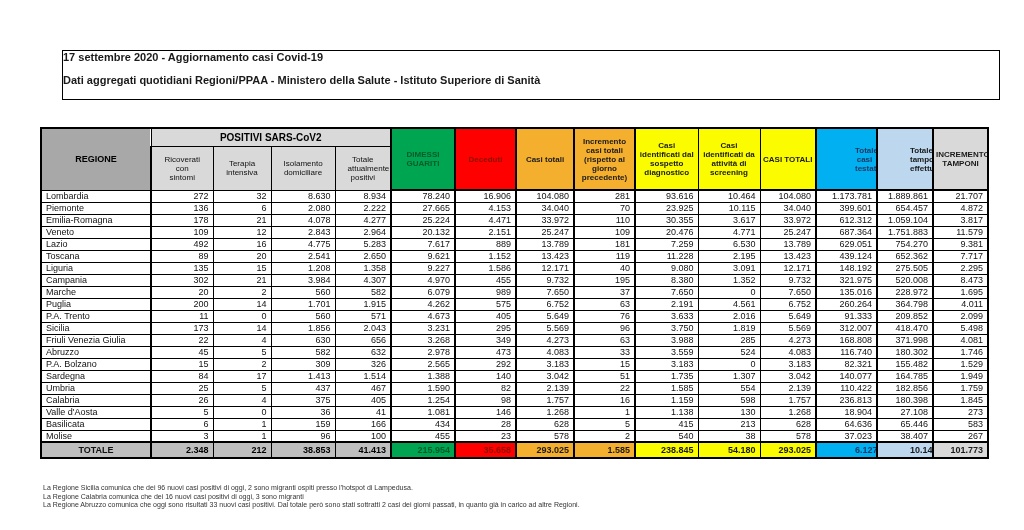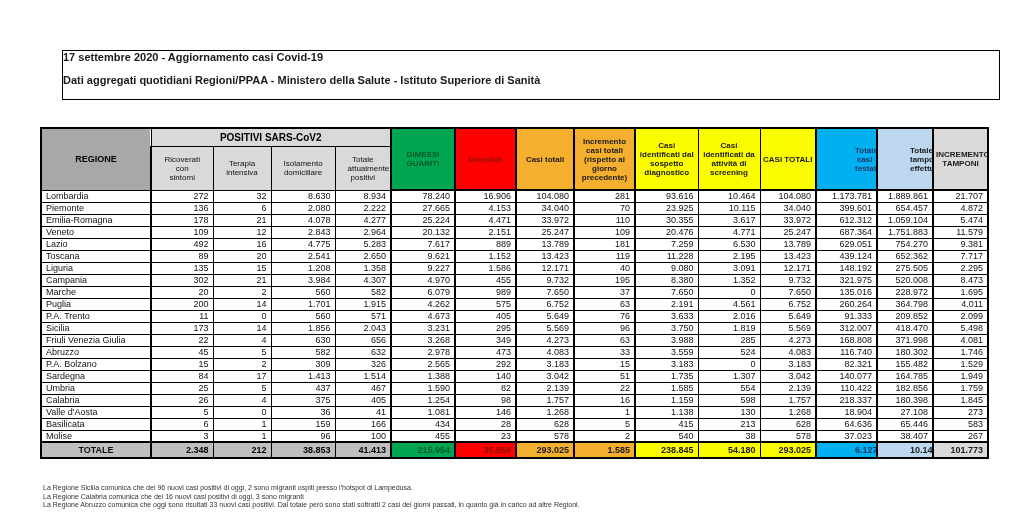--- a/index.html
+++ b/index.html
@@ -172,21 +172,21 @@
             <td class="num">4.277</td>
             <td class="num thick">25.224</td>
             <td class="num thick">4.471</td>
             <td class="num thick">33.972</td>
             <td class="num thick">110</td>
             <td class="num thick">30.355</td>
             <td class="num">3.617</td>
             <td class="num">33.972</td>
             <td class="num thick">612.312</td>
             <td class="num thick">1.059.104</td>
-            <td class="num thick">5.474</td>
+            <td class="num thick">3.817</td>
           </tr>
           <tr>
             <td class="region-cell">Veneto</td>
             <td class="num thick">109</td>
             <td class="num">12</td>
             <td class="num">2.843</td>
             <td class="num">2.964</td>
             <td class="num thick">20.132</td>
             <td class="num thick">2.151</td>
             <td class="num thick">25.247</td>
@@ -425,21 +425,21 @@
             <td class="num">4</td>
             <td class="num">375</td>
             <td class="num">405</td>
             <td class="num thick">1.254</td>
             <td class="num thick">98</td>
             <td class="num thick">1.757</td>
             <td class="num thick">16</td>
             <td class="num thick">1.159</td>
             <td class="num">598</td>
             <td class="num">1.757</td>
-            <td class="num thick">218.337</td>
+            <td class="num thick">236.813</td>
             <td class="num thick">180.398</td>
             <td class="num thick">1.845</td>
           </tr>
           <tr>
             <td class="region-cell">Valle d'Aosta</td>
             <td class="num thick">5</td>
             <td class="num">0</td>
             <td class="num">36</td>
             <td class="num">41</td>
             <td class="num thick">1.081</td>

